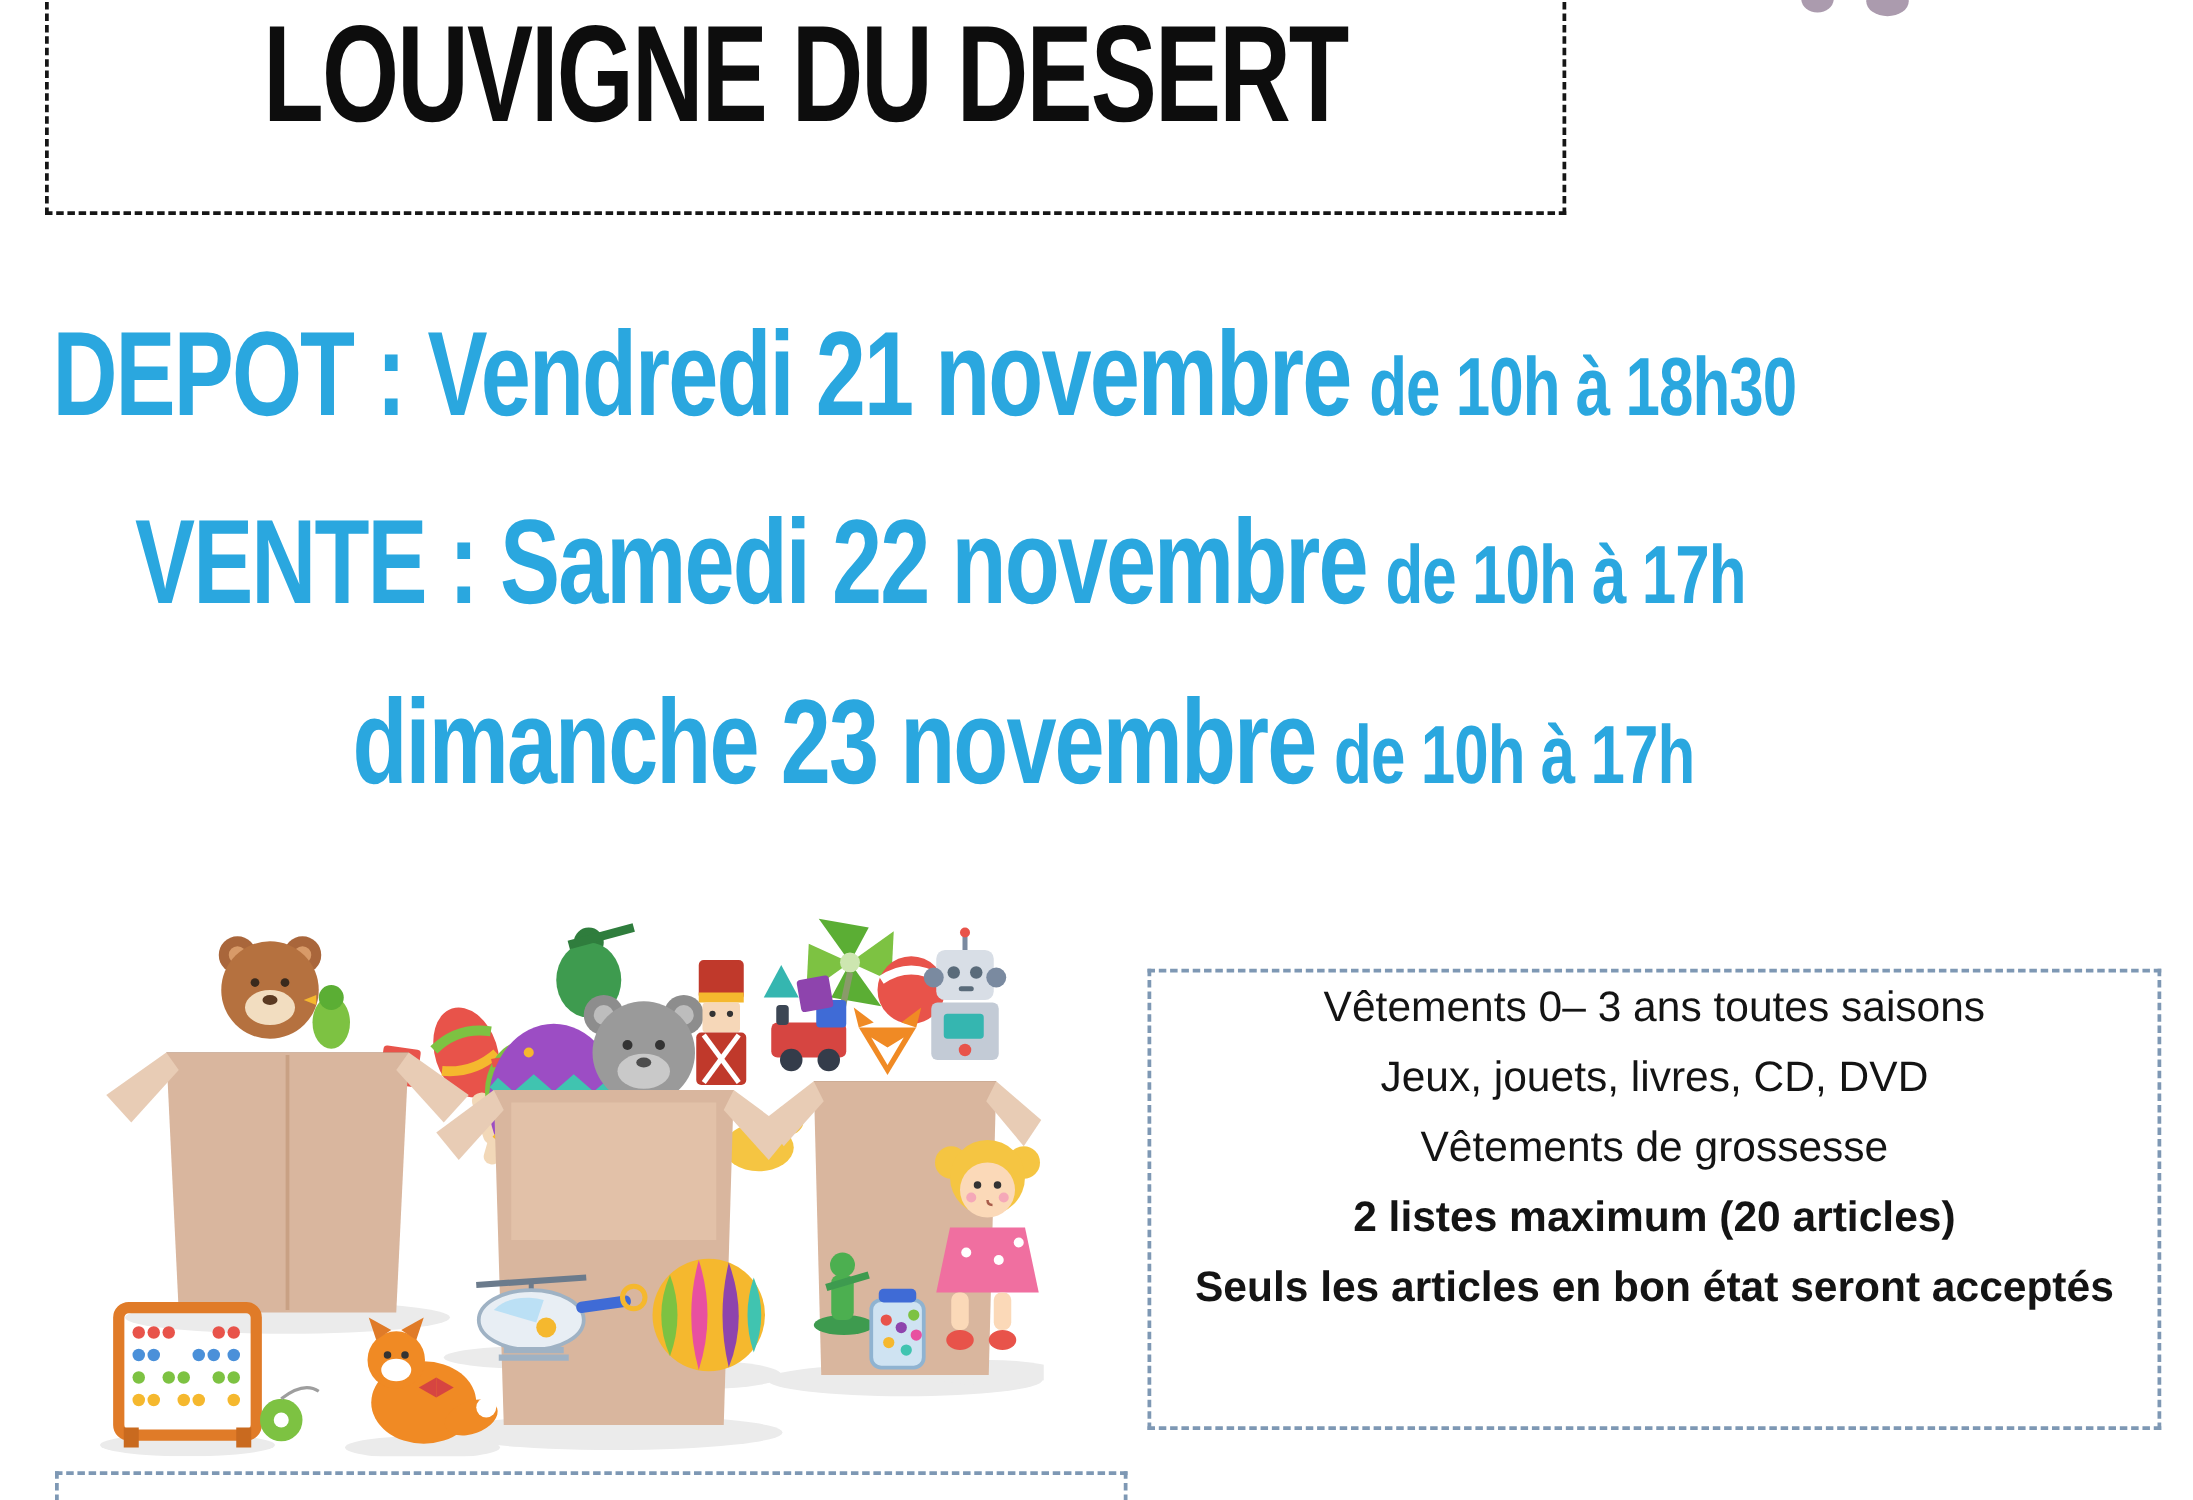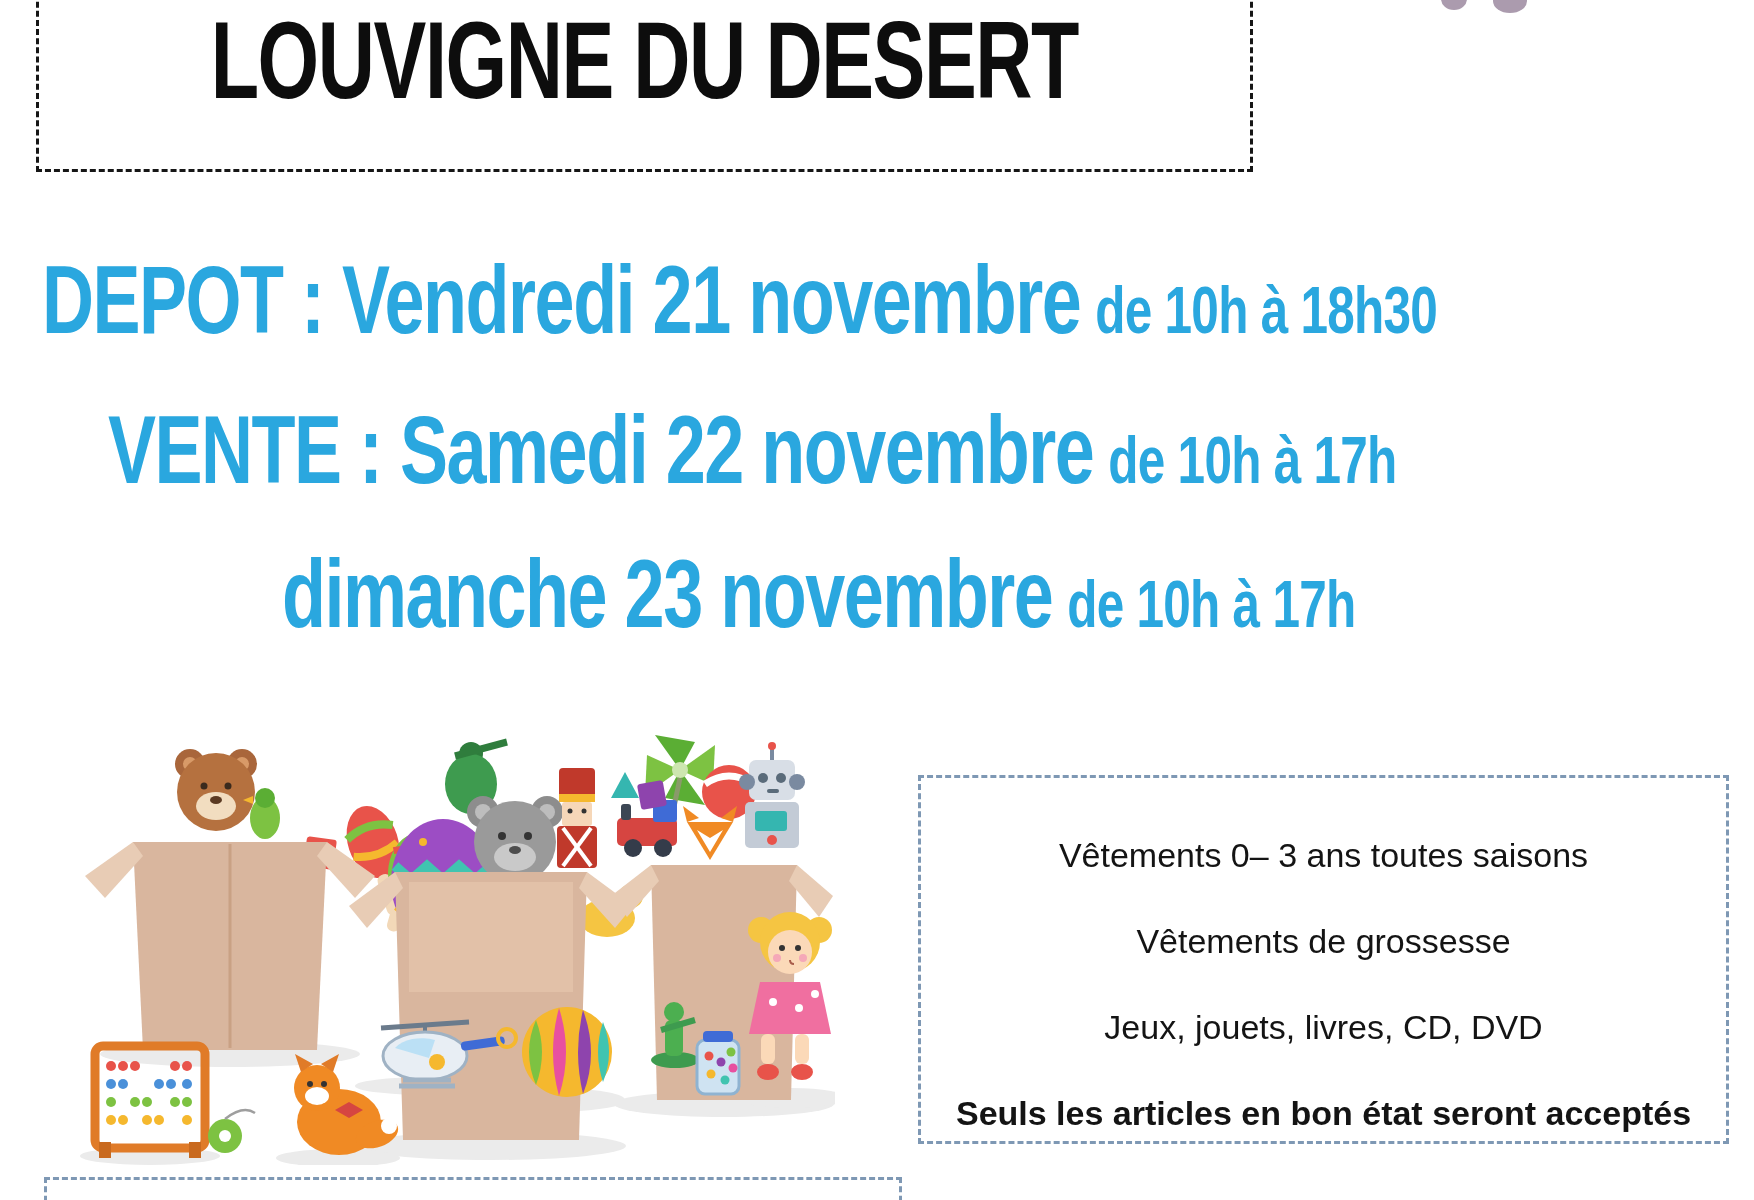--- a/index.html
+++ b/index.html
@@ -36,23 +36,23 @@
   .sched-time{font-size:66px;margin-left:20px;letter-spacing:-1px;}
   .sched-1{left:42px;top:252px;}
   .sched-2{left:108px;top:402px;}
   .sched-3{left:282px;top:546px;}
   
   .toys{position:absolute;left:55px;top:690px;width:780px;height:475px;}
   
   .items-box{
     position:absolute;left:918px;top:775px;width:811px;height:369px;
     border:3px dashed #7e98b4;box-sizing:border-box;
-    display:flex;flex-direction:column;justify-content:flex-end;
+    display:flex;flex-direction:column;justify-content:flex-start;
     text-align:center;color:#141414;
-    font-size:34px;line-height:56px;gap:30px;
+    font-size:34px;line-height:56px;
   }
   .item-line{white-space:nowrap;}
   .item-line.bold{font-weight:700;}
   
   .bottom-box{
     position:absolute;left:44px;top:1177px;width:858px;height:90px;
     border:3px dashed #7e98b4;box-sizing:border-box;background:#ffffff;
   }
 </style>
 </head>
@@ -354,18 +354,19 @@
       <circle cx="760" cy="304" r="4" fill="#ffffff"></circle>
     <rect x="706" y="344" width="14" height="30" rx="6" fill="#fbd9b8"></rect>
     <rect x="740" y="344" width="14" height="30" rx="6" fill="#fbd9b8"></rect>
     <ellipse cx="713" cy="382" rx="11" ry="8" fill="#e8534a"></ellipse>
     <ellipse cx="747" cy="382" rx="11" ry="8" fill="#e8534a"></ellipse>
   </g>
 </svg>
 
 <div class="items-box">
   <div class="item-line">Vêtements 0– 3 ans toutes saisons</div>
+  <div class="item-line">Jeux, jouets, livres, CD, DVD</div>
   <div class="item-line">Vêtements de grossesse</div>
-  <div class="item-line">Jeux, jouets, livres, CD, DVD</div>
+  <div class="item-line bold">2 listes maximum (20 articles)</div>
   <div class="item-line bold">Seuls les articles en bon état seront acceptés</div>
 </div>
 
 <div class="bottom-box"></div>
 
 </body></html>

